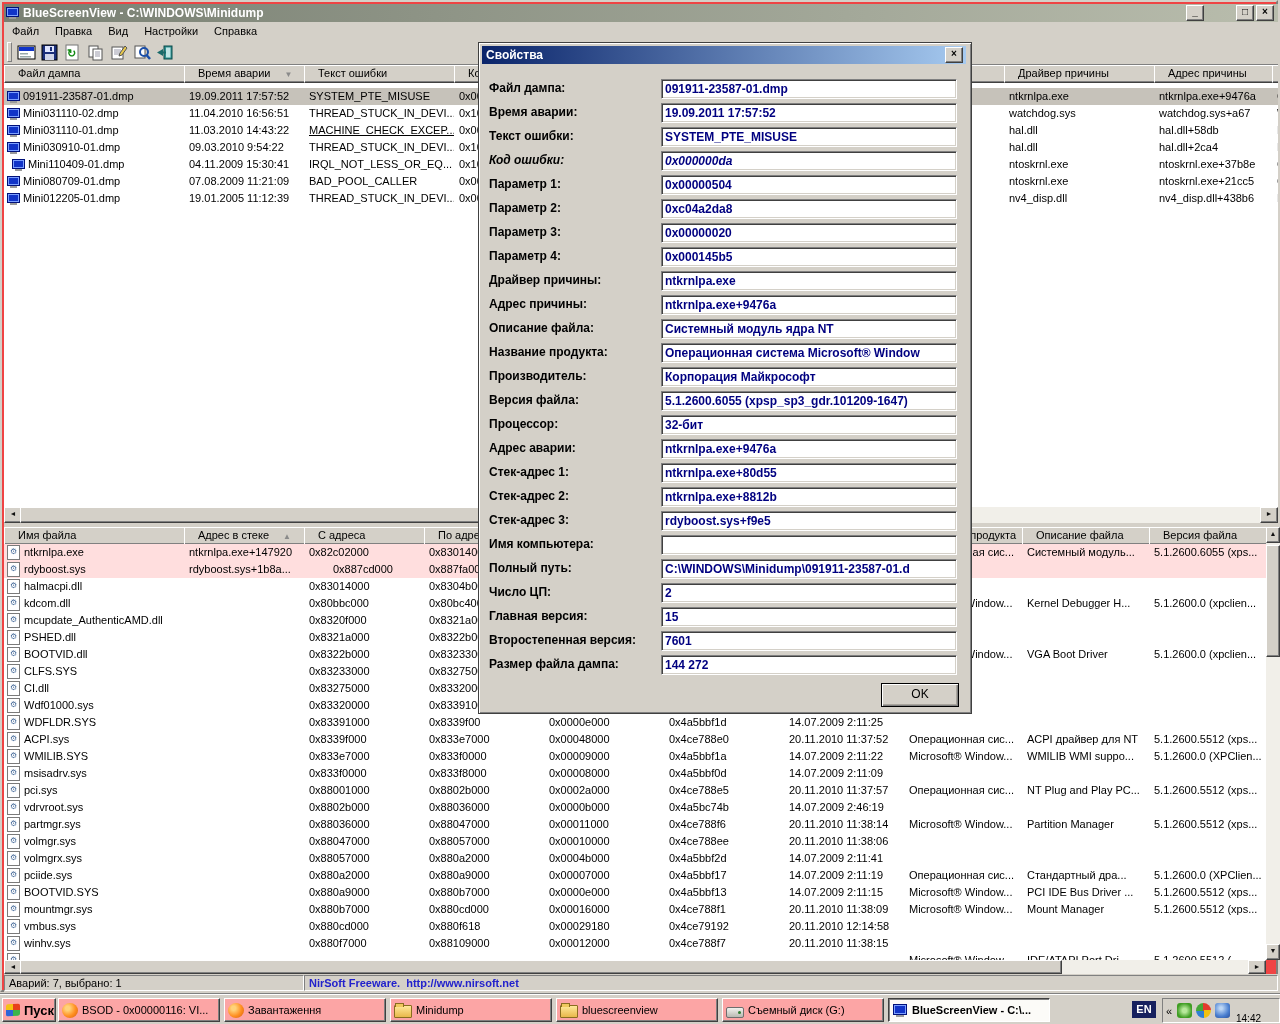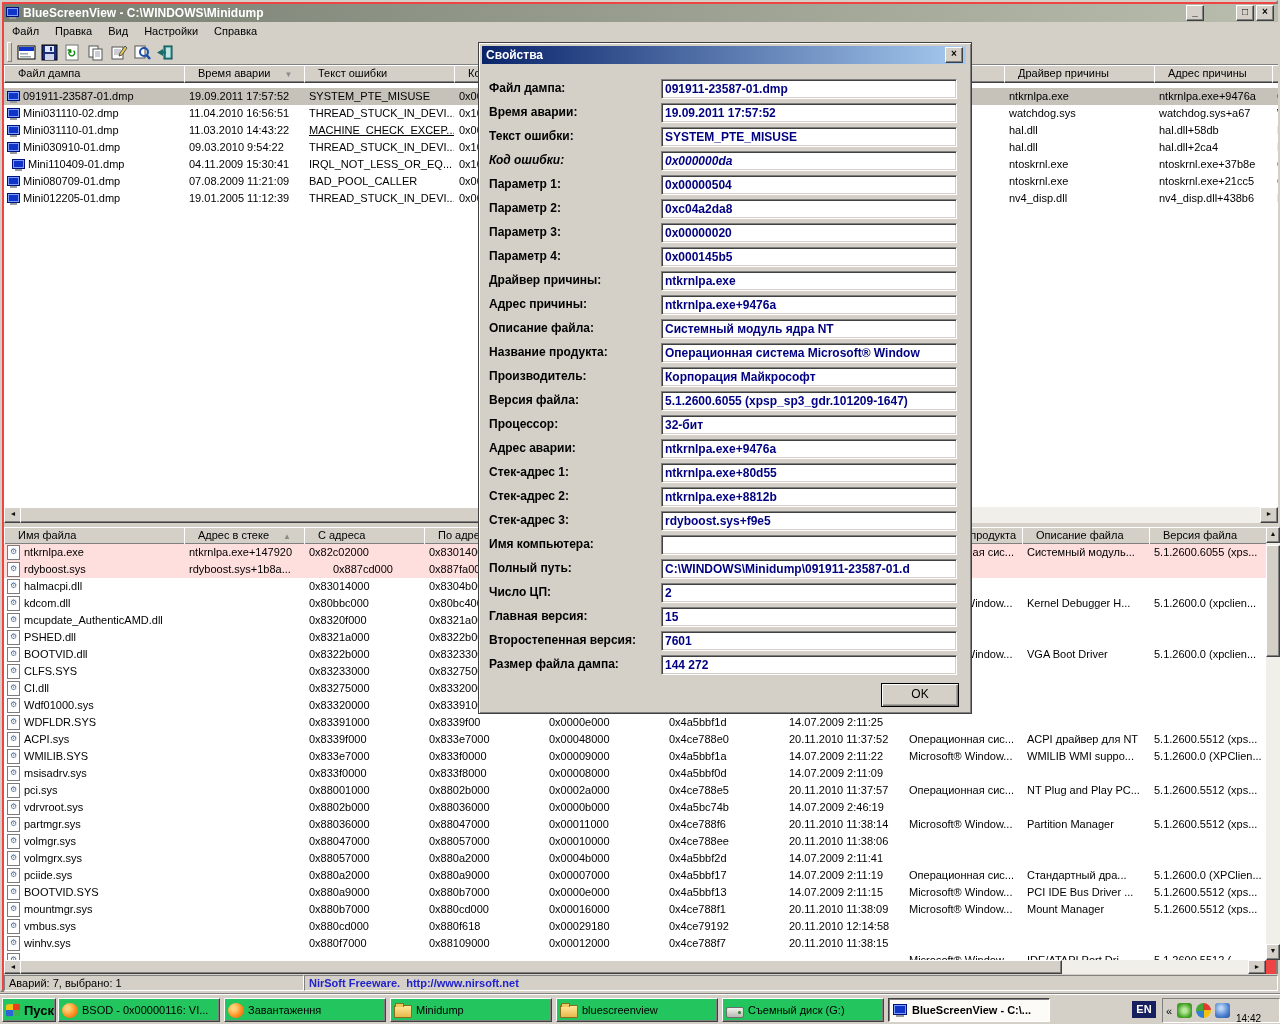--- a/index.html
+++ b/index.html
@@ -73,21 +73,21 @@
   #ok-btn{position:absolute;left:402px;top:640px;width:76px;height:22px;background:#d4d0c8;
     border:1px solid #000;box-shadow:inset 1px 1px 0 #fff, inset -1px -1px 0 #808080, inset -2px -2px 0 #a8a49c;
     text-align:center;line-height:20px;font-size:12px}
   
   #status-bar{left:2px;top:972px;width:1274px;height:18px;background:#d4d0c8;display:flex}
   .status-pane{height:16px;margin-top:1px;border:1px solid;border-color:#808080 #fff #fff #808080;
     padding:1px 4px;box-sizing:border-box;white-space:pre;overflow:hidden}
   
   #taskbar{left:0;top:994px;width:1280px;height:30px;background:#d4d0c8;border-top:1px solid #fff;
     box-shadow:0 -1px 0 #808080}
-  .task-btn{position:absolute;top:3px;height:22px;background:#22c55e;
+  .task-btn{position:absolute;top:3px;height:22px;background:#fca5a5;
     border:1px solid;border-color:#fff #404040 #404040 #fff;box-shadow:inset -1px -1px 0 #808080;
     display:flex;align-items:center;overflow:hidden;white-space:nowrap}
   .task-btn.active{background:#fcfbf8;border-color:#404040 #fff #fff #404040;
     box-shadow:inset 1px 1px 0 #808080;font-weight:bold}
   #start-btn{font-weight:bold;font-size:13px}
   .winflag{display:inline-block;width:14px;height:12px;margin:0 4px 0 3px;flex:none;
     background:conic-gradient(#e8401c 0 25%,#3bb54a 25% 50%,#2e64d8 50% 75%,#f4c211 75%);border-radius:2px;transform:skewY(-4deg)}
   #lang-box{position:absolute;top:6px;width:24px;height:17px;background:#16205e;color:#fff;
     text-align:center;line-height:17px;font-size:11px;font-weight:bold}
   #tray{position:absolute;top:3px;height:23px;border:1px solid;border-color:#808080 #fff #fff #808080;

